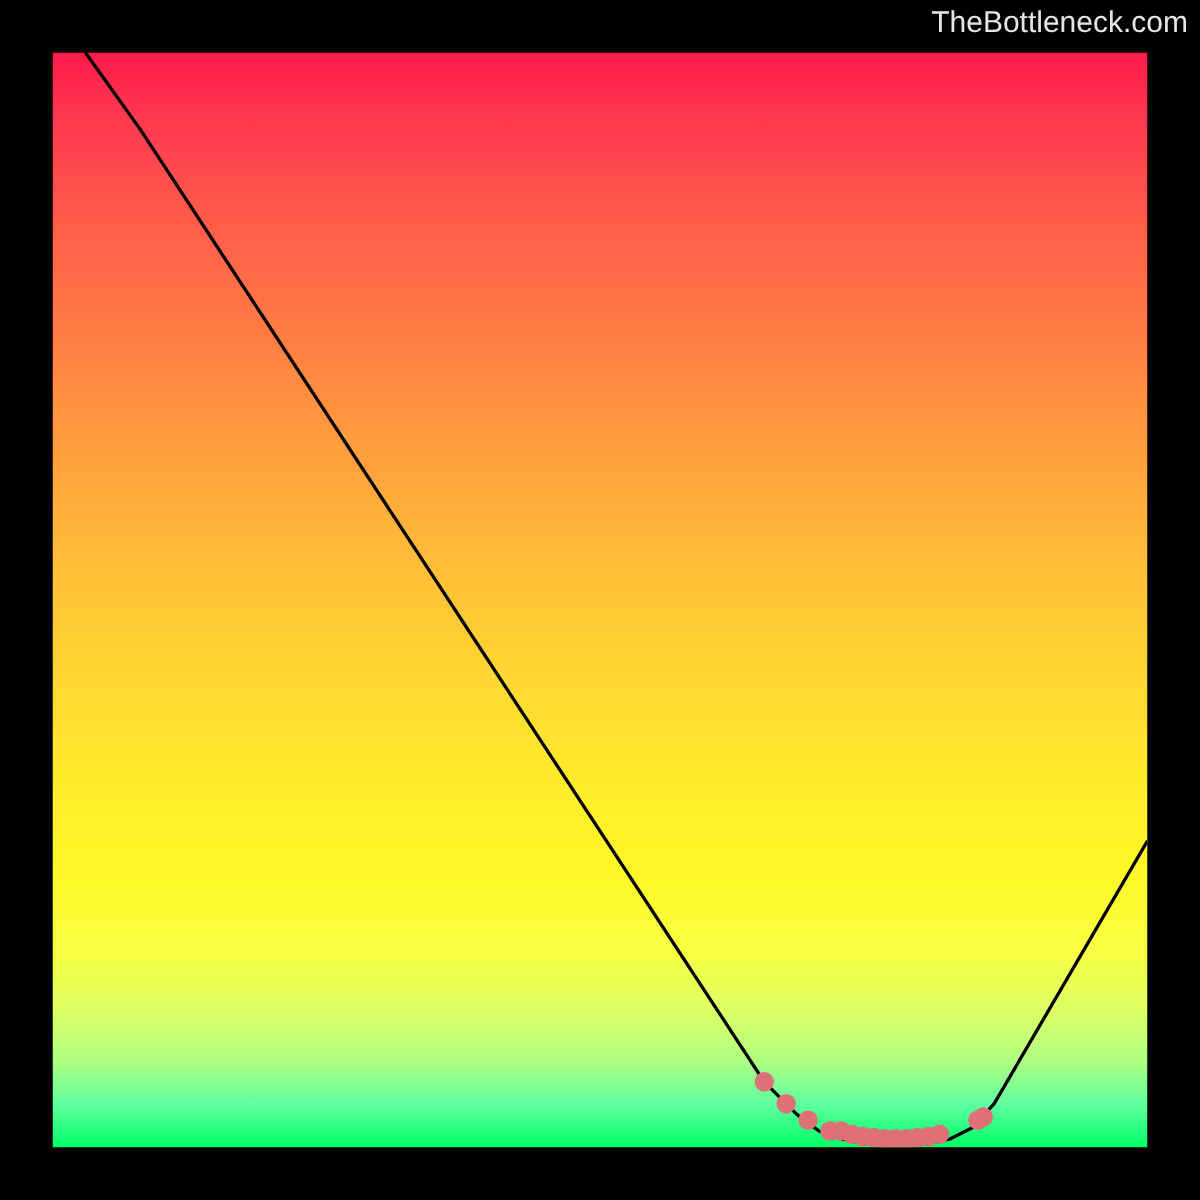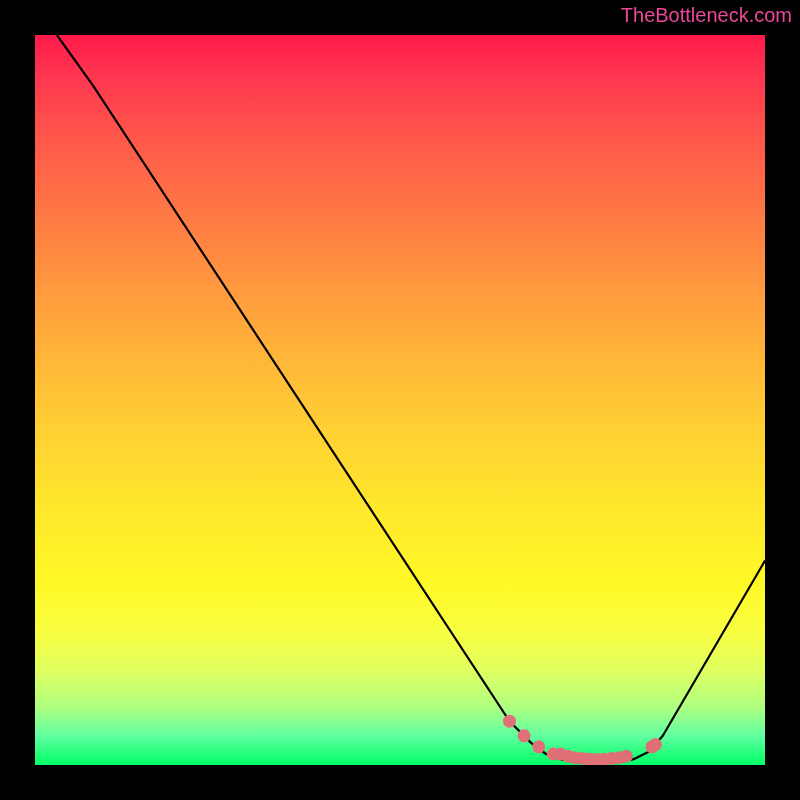--- a/index.html
+++ b/index.html
@@ -8,21 +8,21 @@
     width: 800px;
     height: 800px;
     background: #000;
     position: relative;
     font-family: Arial, sans-serif;
   }
   .watermark {
     position: absolute;
     top: 4px;
     right: 8px;
-    color: #ec4899;
+    color: #e5e5e5;
     font-size: 20px;
     font-weight: 500;
     z-index: 10;
   }
   .plot-area {
     position: absolute;
     left: 35px;
     top: 35px;
     width: 730px;
     height: 730px;

